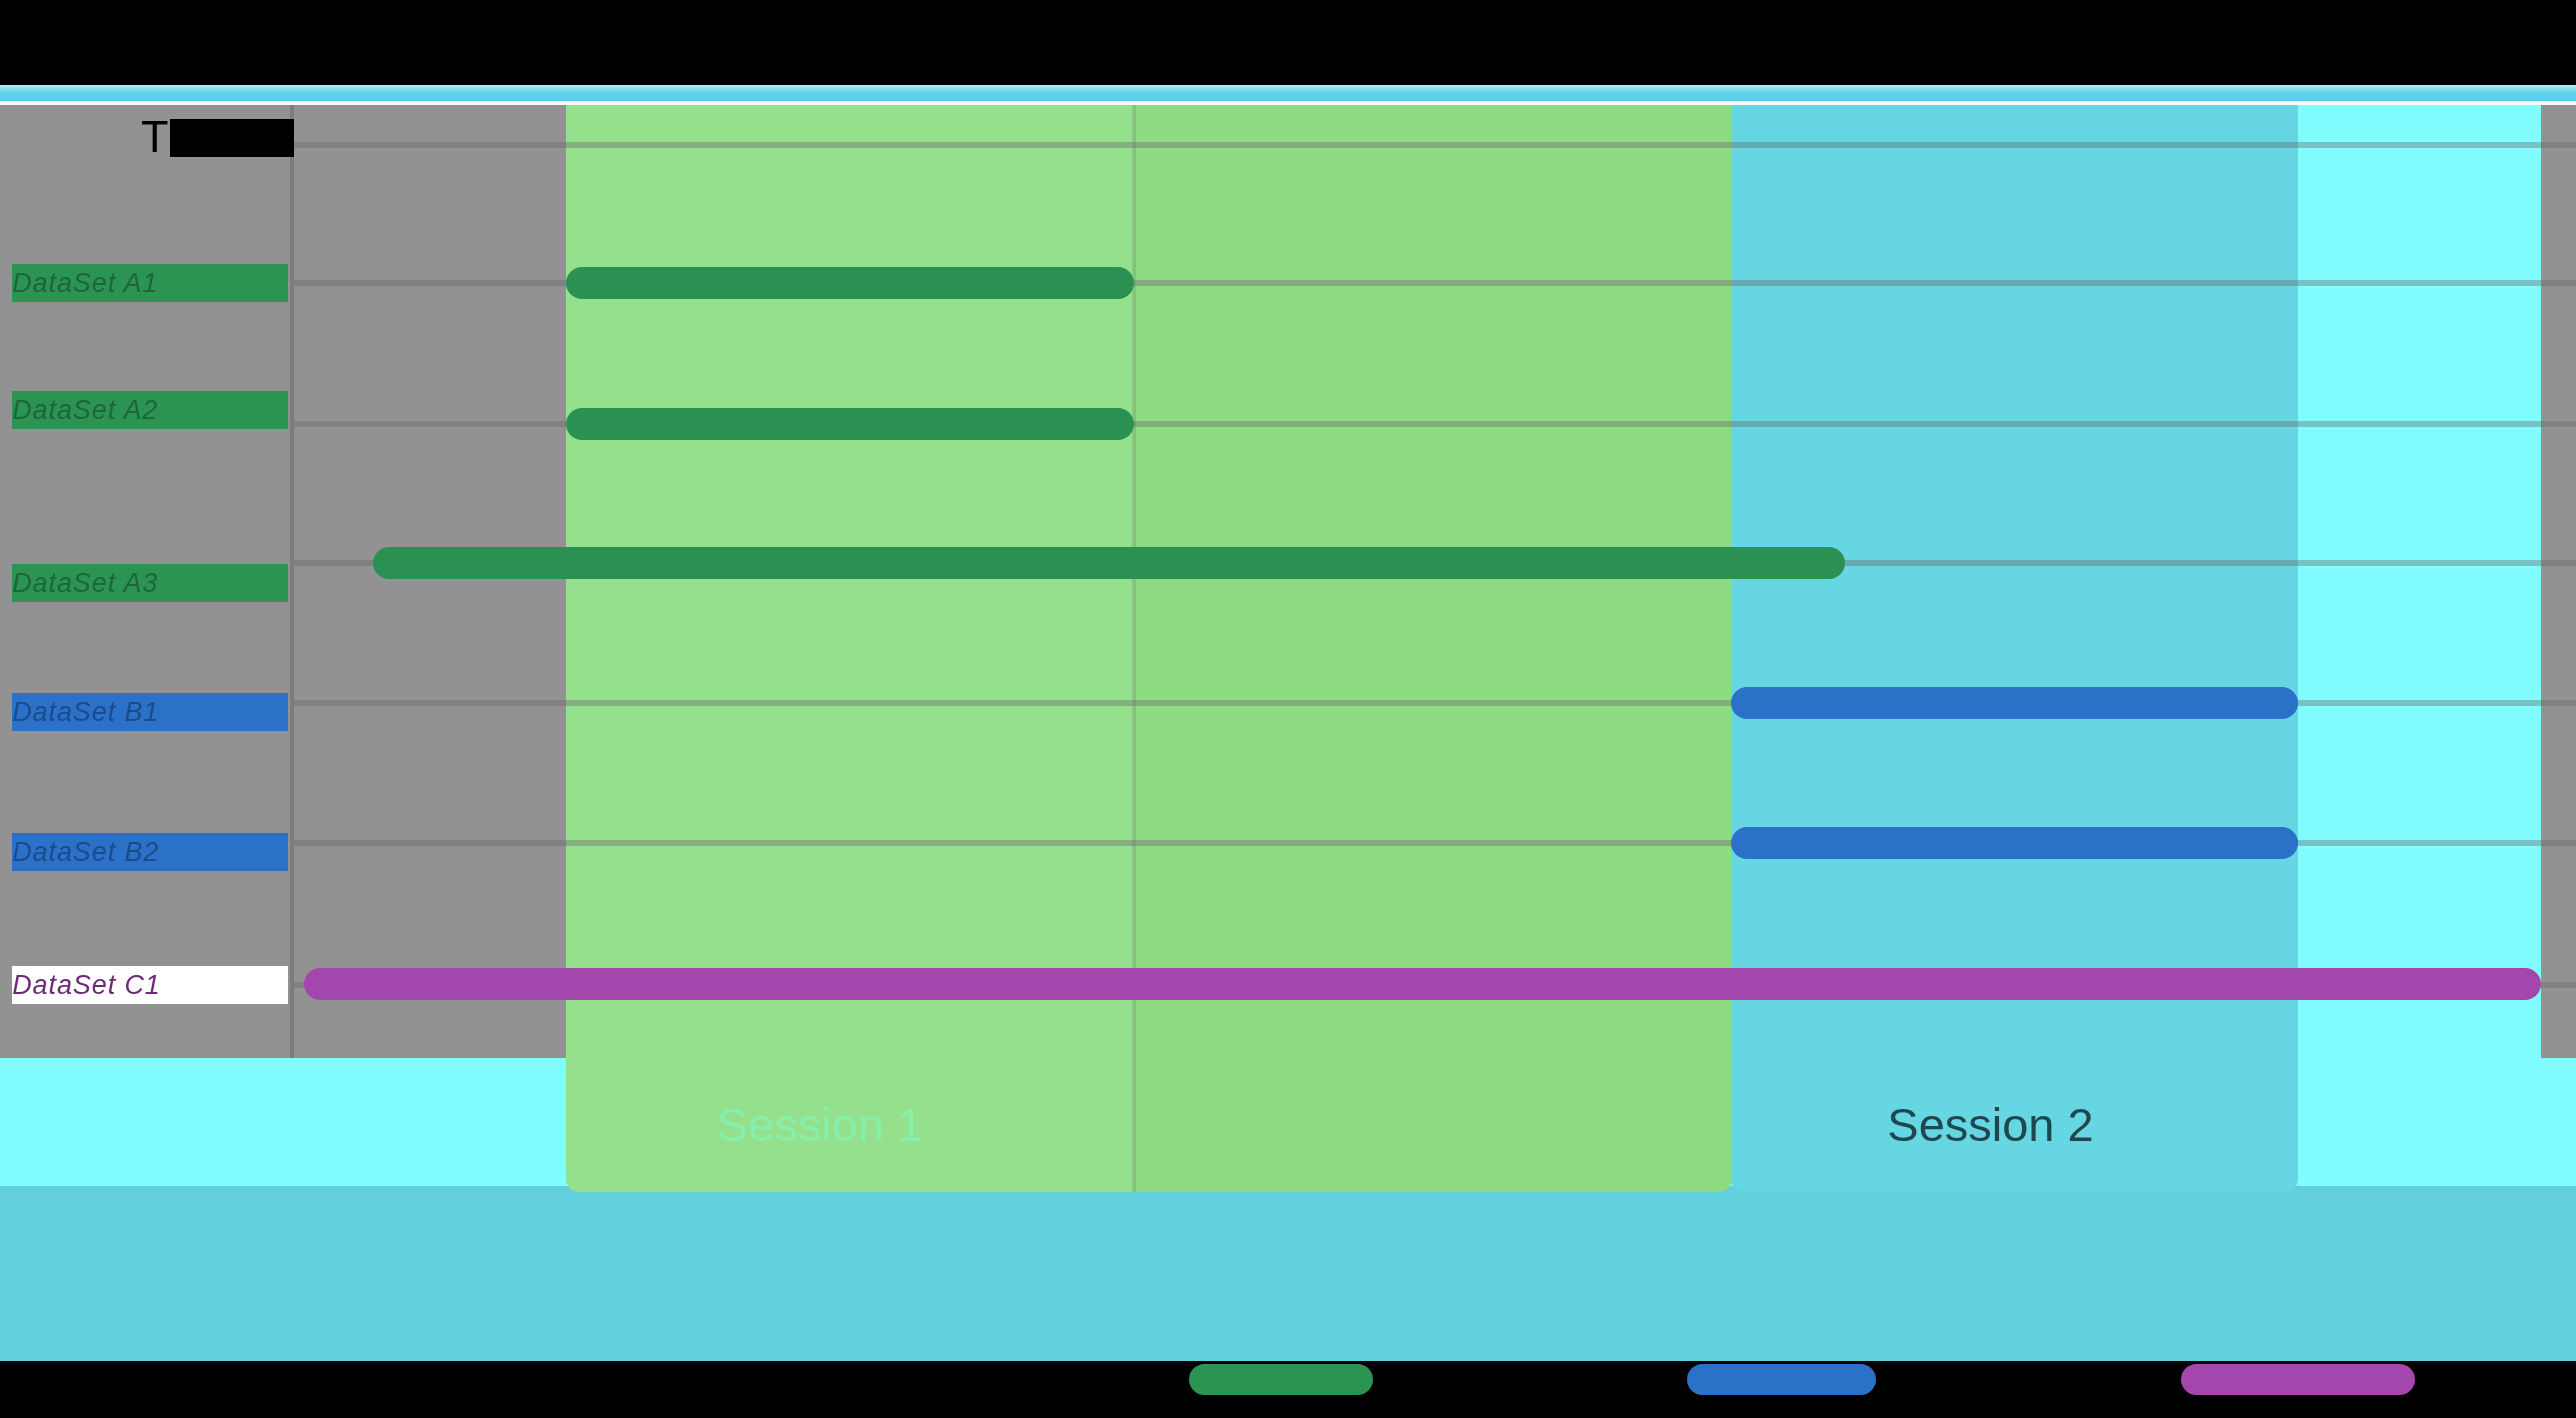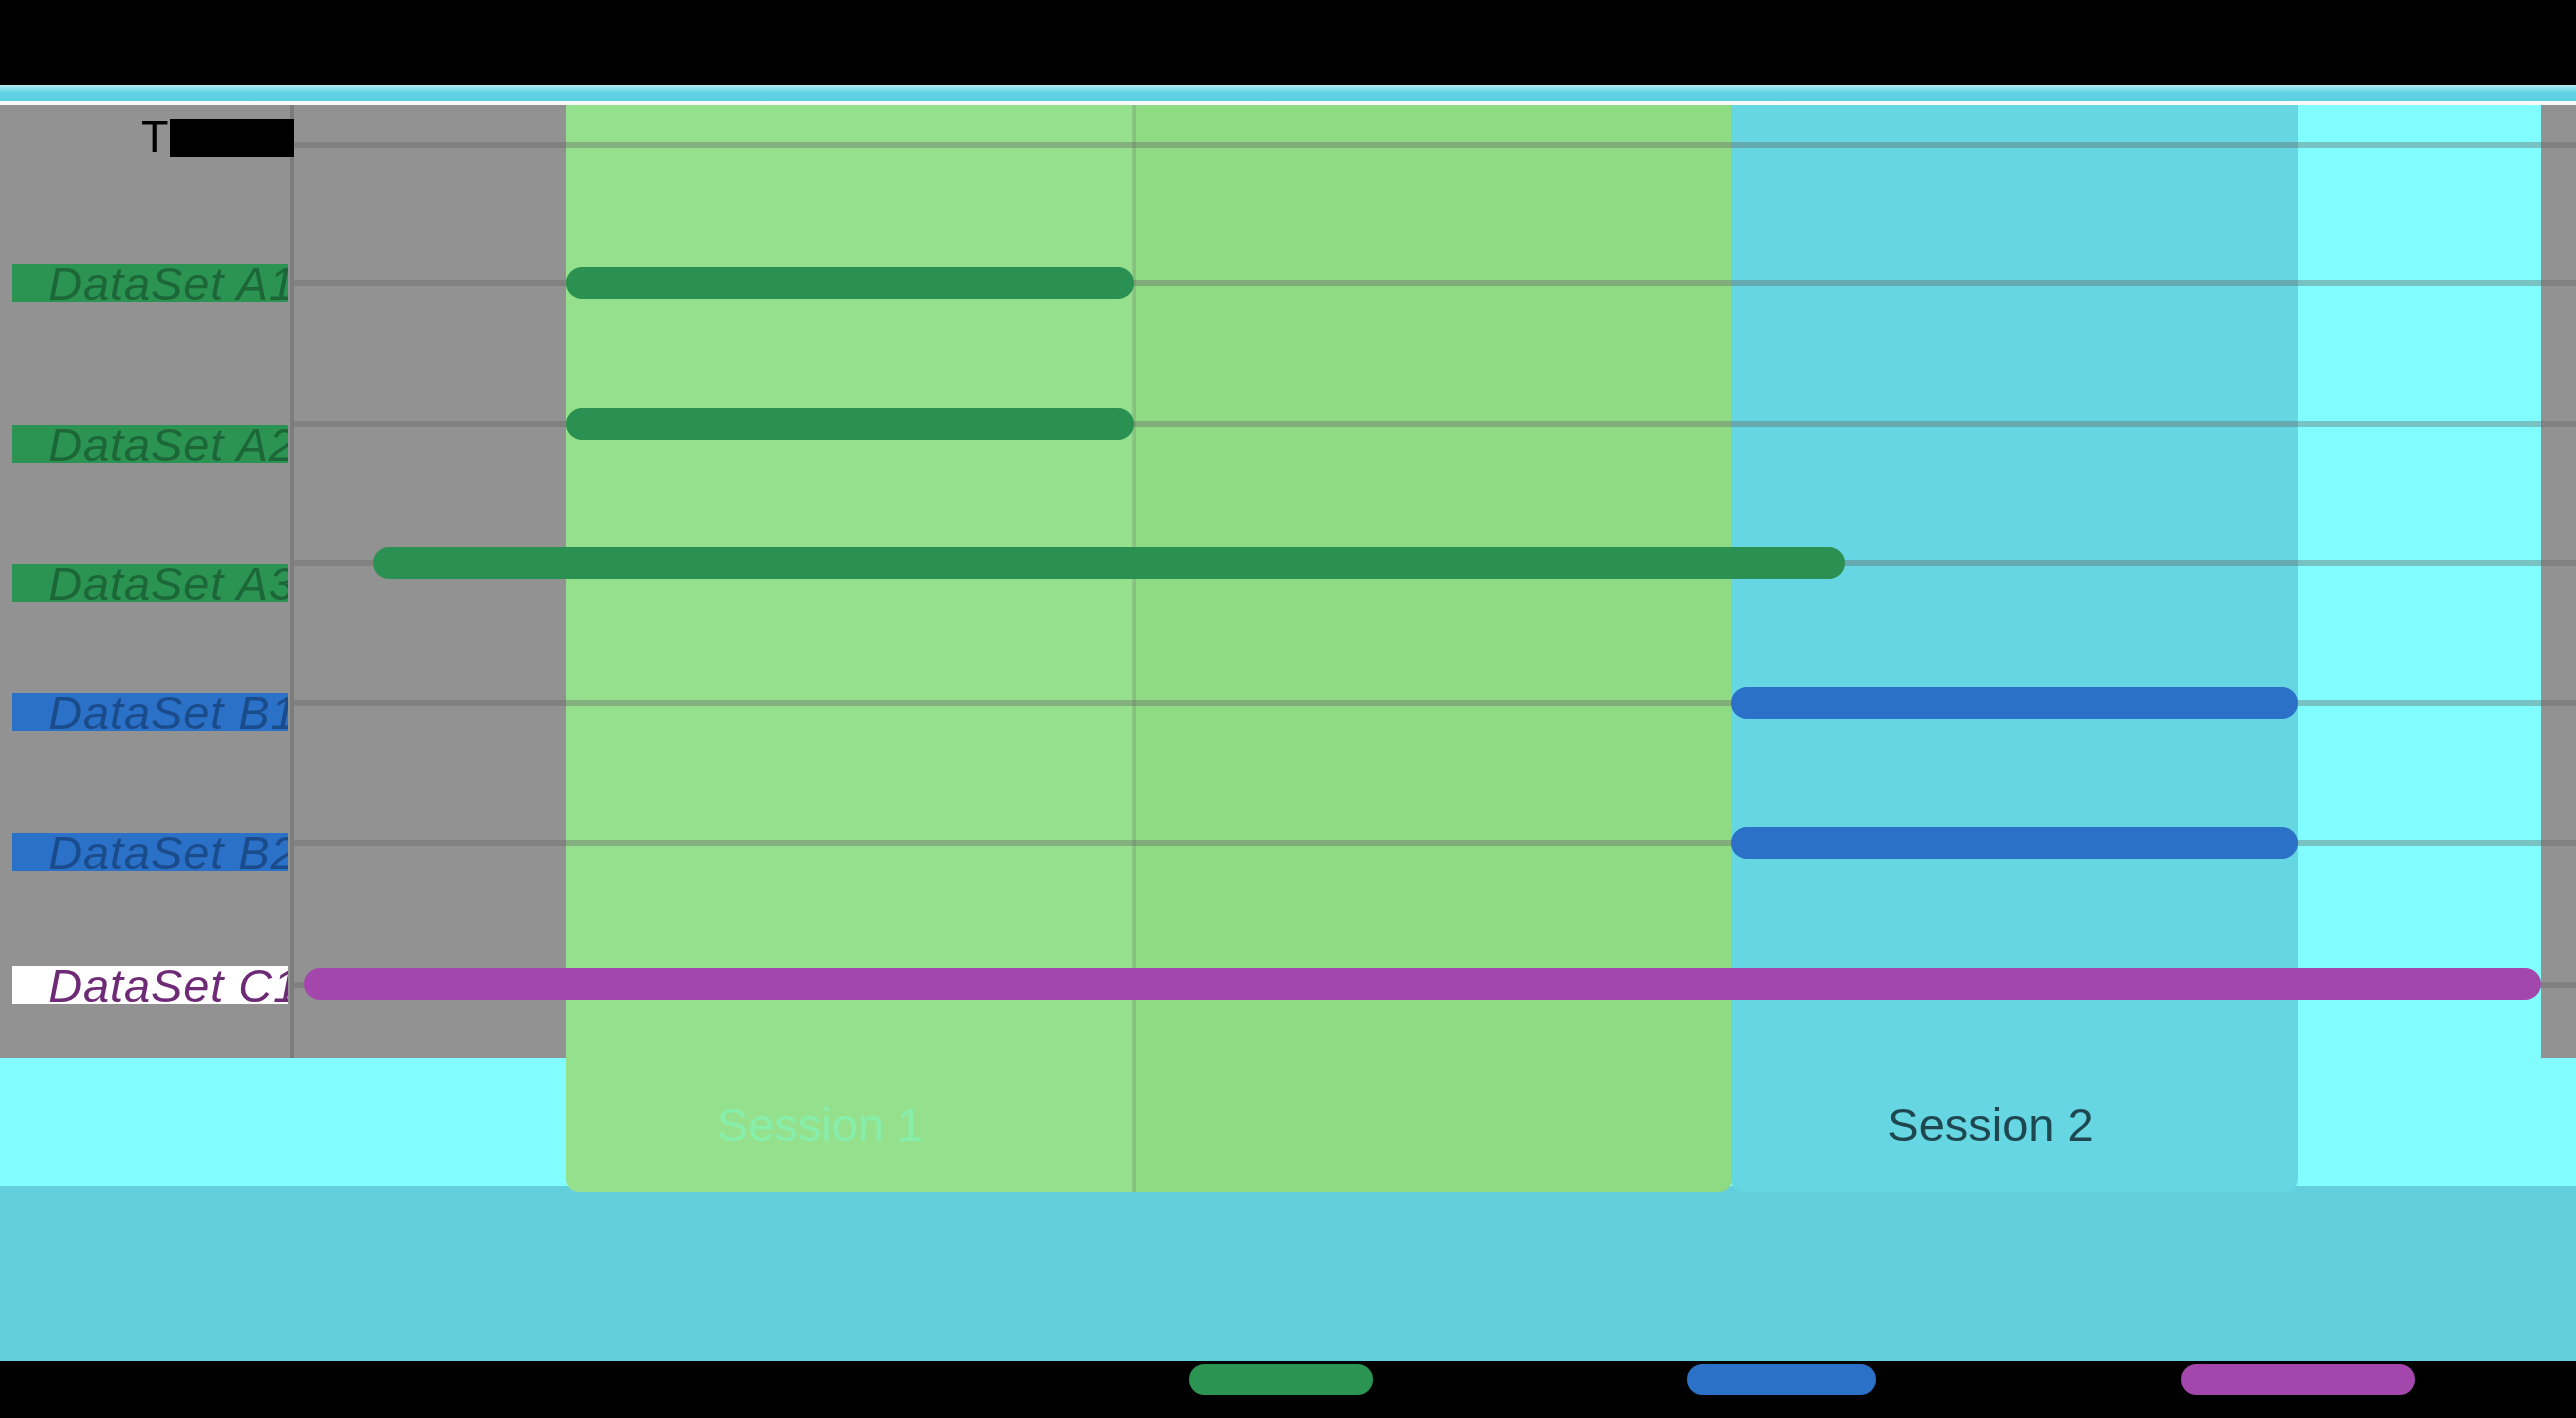--- a/index.html
+++ b/index.html
@@ -25,21 +25,21 @@
   
   .gridline{left:294px;width:2282px;height:5.6px;background:rgba(104,104,104,0.40);}
   .vsep{left:290px;top:105px;width:3.8px;height:953px;background:rgba(60,60,60,0.25);}
   .vline-mid{left:1132px;top:105px;width:3.8px;height:1087px;background:rgba(100,100,100,0.22);}
   
   .title-wrap{left:141px;top:114px;height:45px;display:flex;align-items:center;}
   .title-text{font-size:45px;font-weight:500;color:#000;line-height:45px;}
   .title-redaction{width:124px;height:38px;background:#000;margin-left:1.9px;margin-top:3.8px;}
   
   .rowlabel{left:12.2px;width:276px;height:38px;display:flex;align-items:center;
-    padding-left:36px;box-sizing:border-box;font-style:italic;font-size:47px;
+    box-sizing:border-box;font-style:italic;font-size:27px;
     letter-spacing:0.9px;white-space:nowrap;overflow:hidden;}
   .lbl-a{background:#2b9453;color:#1c6638;}
   .lbl-b{background:#2c71c8;color:#1a4c8c;margin-top:9px;}
   .lbl-c{background:#ffffff;color:#6e2a76;}
   
   .bar{height:32px;border-radius:16px;}
   .bar-a{background:#2a9152;}
   .bar-b{background:#2c71c8;}
   .bar-c{background:#a447ac;}
   
@@ -77,21 +77,21 @@
   <div class="abs vline-mid"></div>
 
   <div class="abs title-wrap">
     <span class="title-text">T</span>
     <div class="title-redaction"></div>
   </div>
 
   <div class="abs rowlabel lbl-a" style="top:264px">
     <span>DataSet A1</span>
   </div>
-  <div class="abs rowlabel lbl-a" style="top:425px">
+  <div class="abs rowlabel lbl-a" style="top:391px">
     <span>DataSet A2</span>
   </div>
   <div class="abs rowlabel lbl-a" style="top:564px">
     <span>DataSet A3</span>
   </div>
   <div class="abs rowlabel lbl-b" style="top:684px">
     <span>DataSet B1</span>
   </div>
   <div class="abs rowlabel lbl-b" style="top:824px">
     <span>DataSet B2</span>

